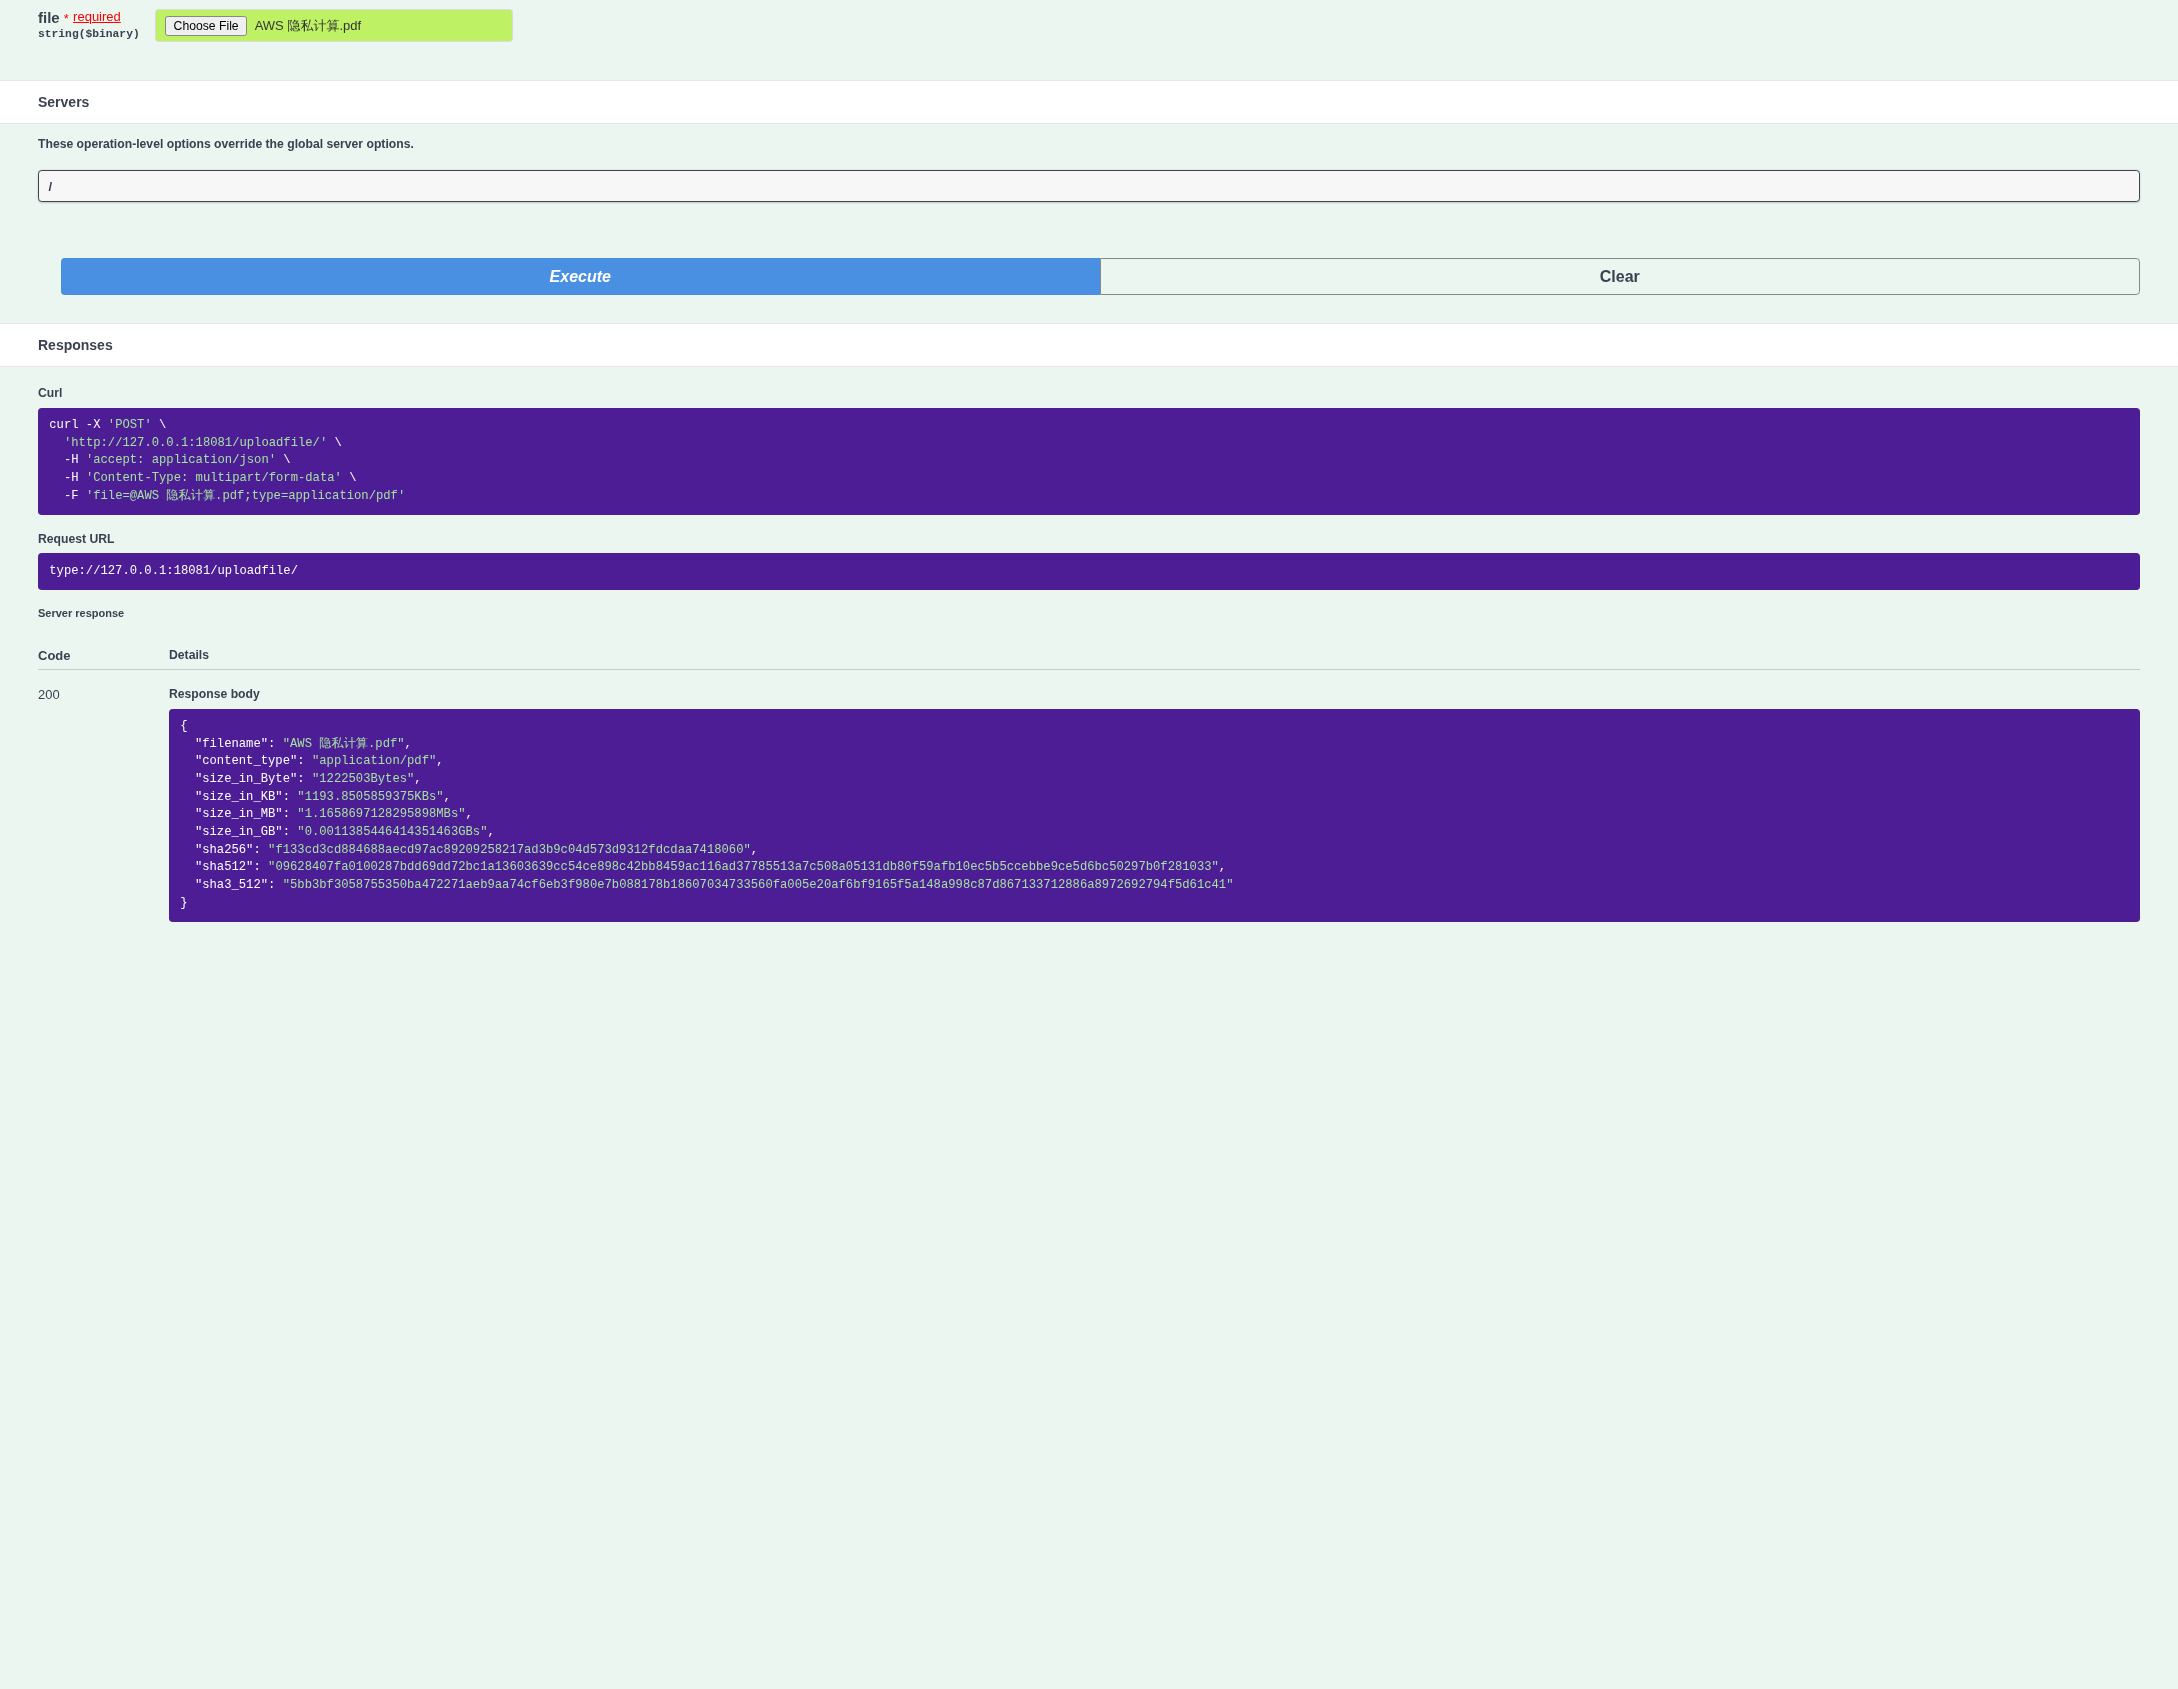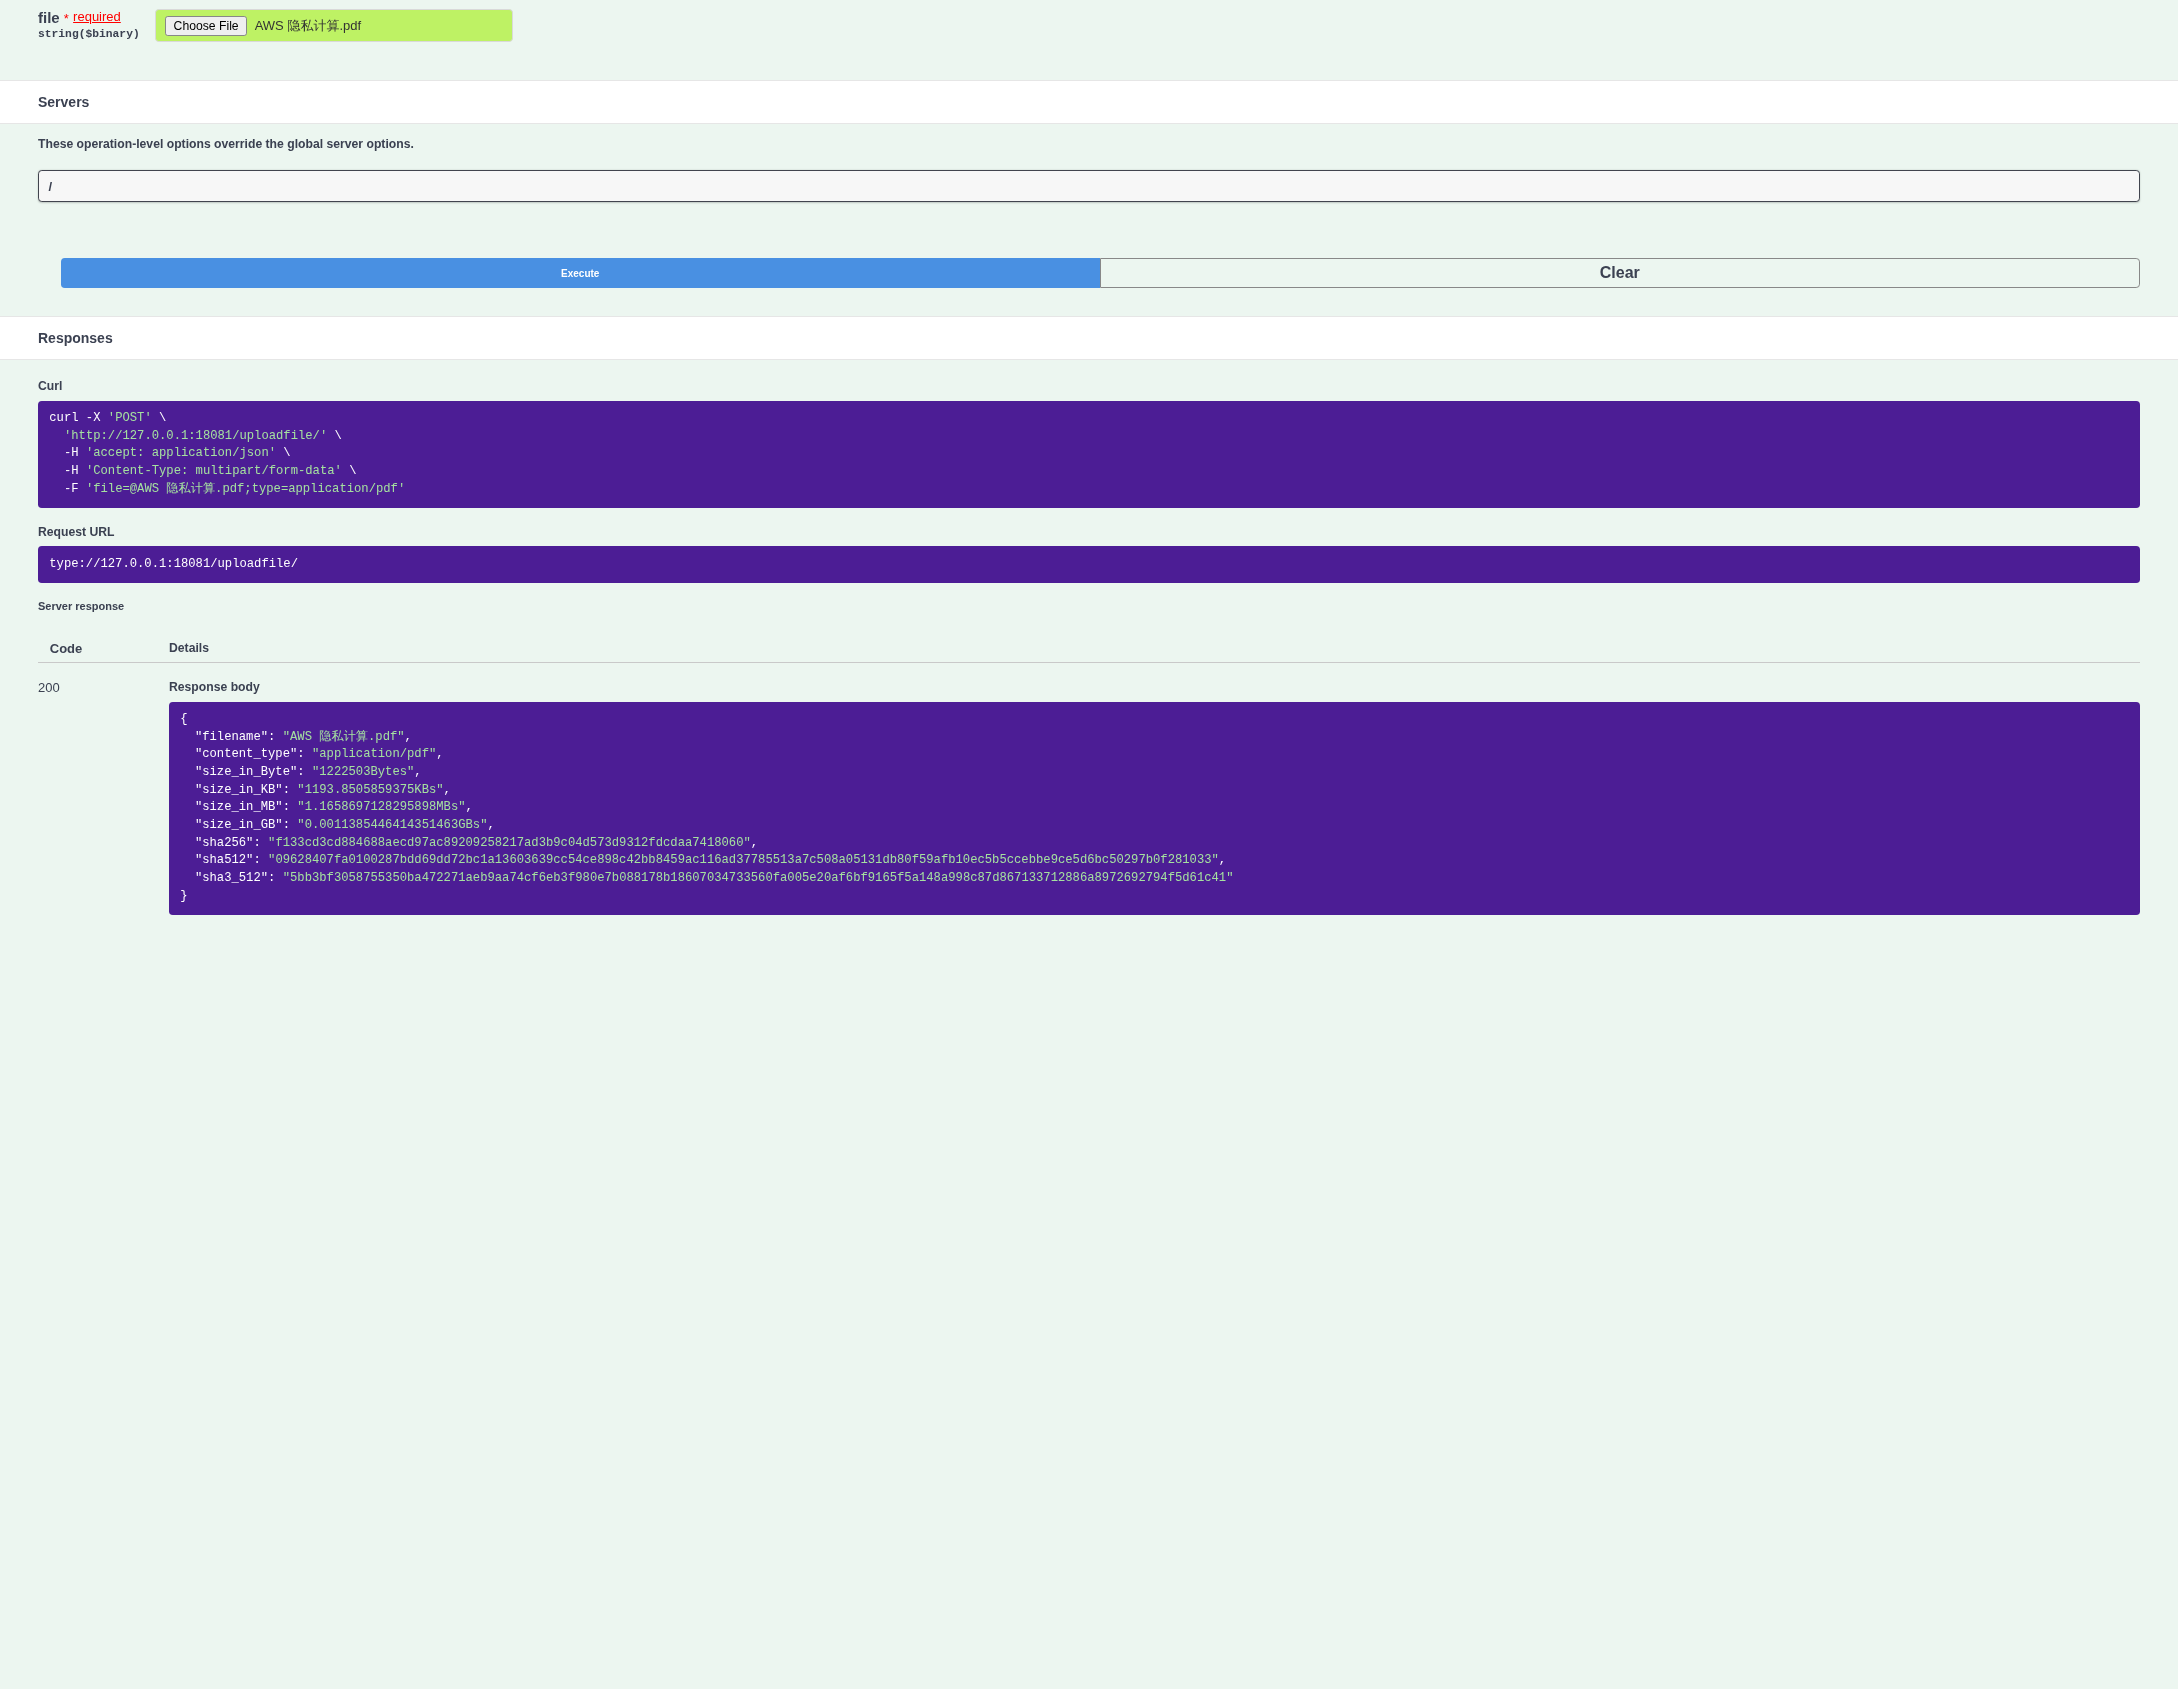--- a/index.html
+++ b/index.html
@@ -100,25 +100,26 @@
   .btn-row {
     display: flex;
     gap: 0;
     padding: 28px 38px 28px 61px;
   }
   .execute-btn {
     flex: 1;
     background: #4990e2;
     color: #fff;
     border: none;
-    font-size: 10px;
+    font-size: 16px;
     font-weight: 700;
     padding: 9.4px 0;
     border-radius: 3.8px 0 0 3.8px;
     cursor: pointer;
+    font-style: italic;
   }
   .clear-btn {
     flex: 1;
     background: #ecf6f0;
     color: #3b4151;
     border: 1.9px solid #888;
     font-size: 16px;
     font-weight: 700;
     padding: 1px 0;
     border-radius: 0 3.8px 3.8px 0;
@@ -156,21 +157,20 @@
     display: flex;
     gap: 75px;
     border-bottom: 0.9px solid #c9c9c9;
     padding: 5.6px 0;
   }
   .resp-table-header .col-code {
     font-size: 13px;
     font-weight: 700;
     color: #3b4151;
     min-width: 56px;
-    text-align: center;
   }
   .resp-table-header .col-details {
     font-size: 12.2px;
     font-weight: 700;
     color: #3b4151;
   }
   .resp-row {
     display: flex;
     gap: 75px;
     padding-top: 17px;

